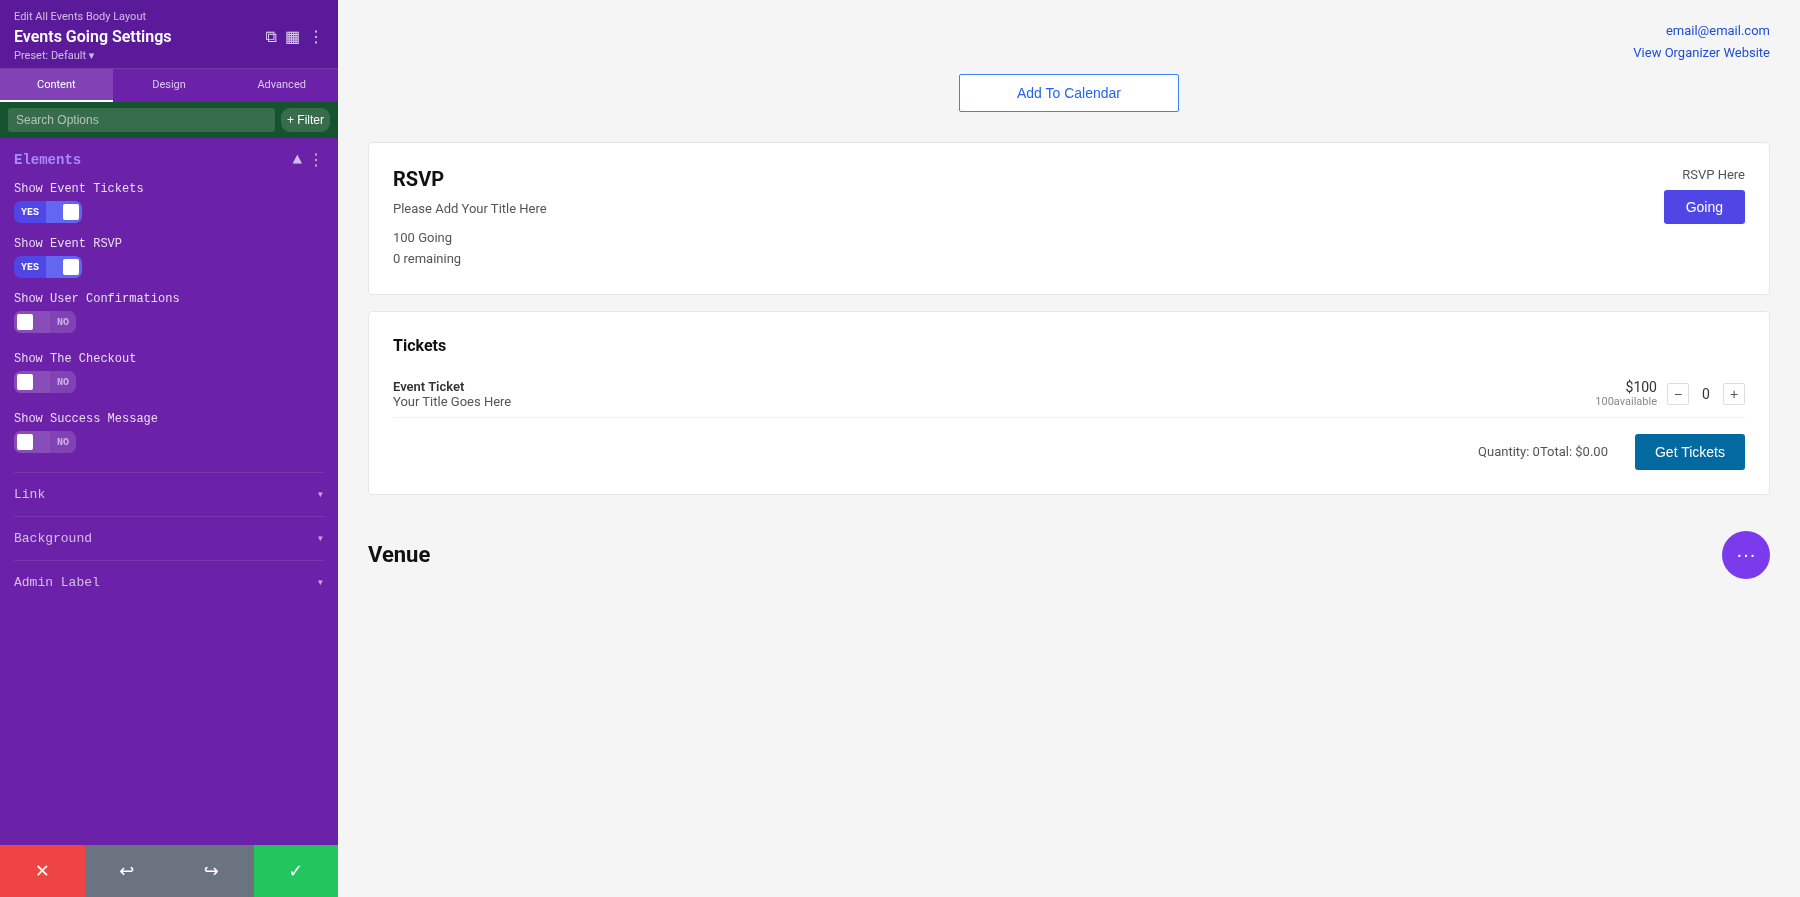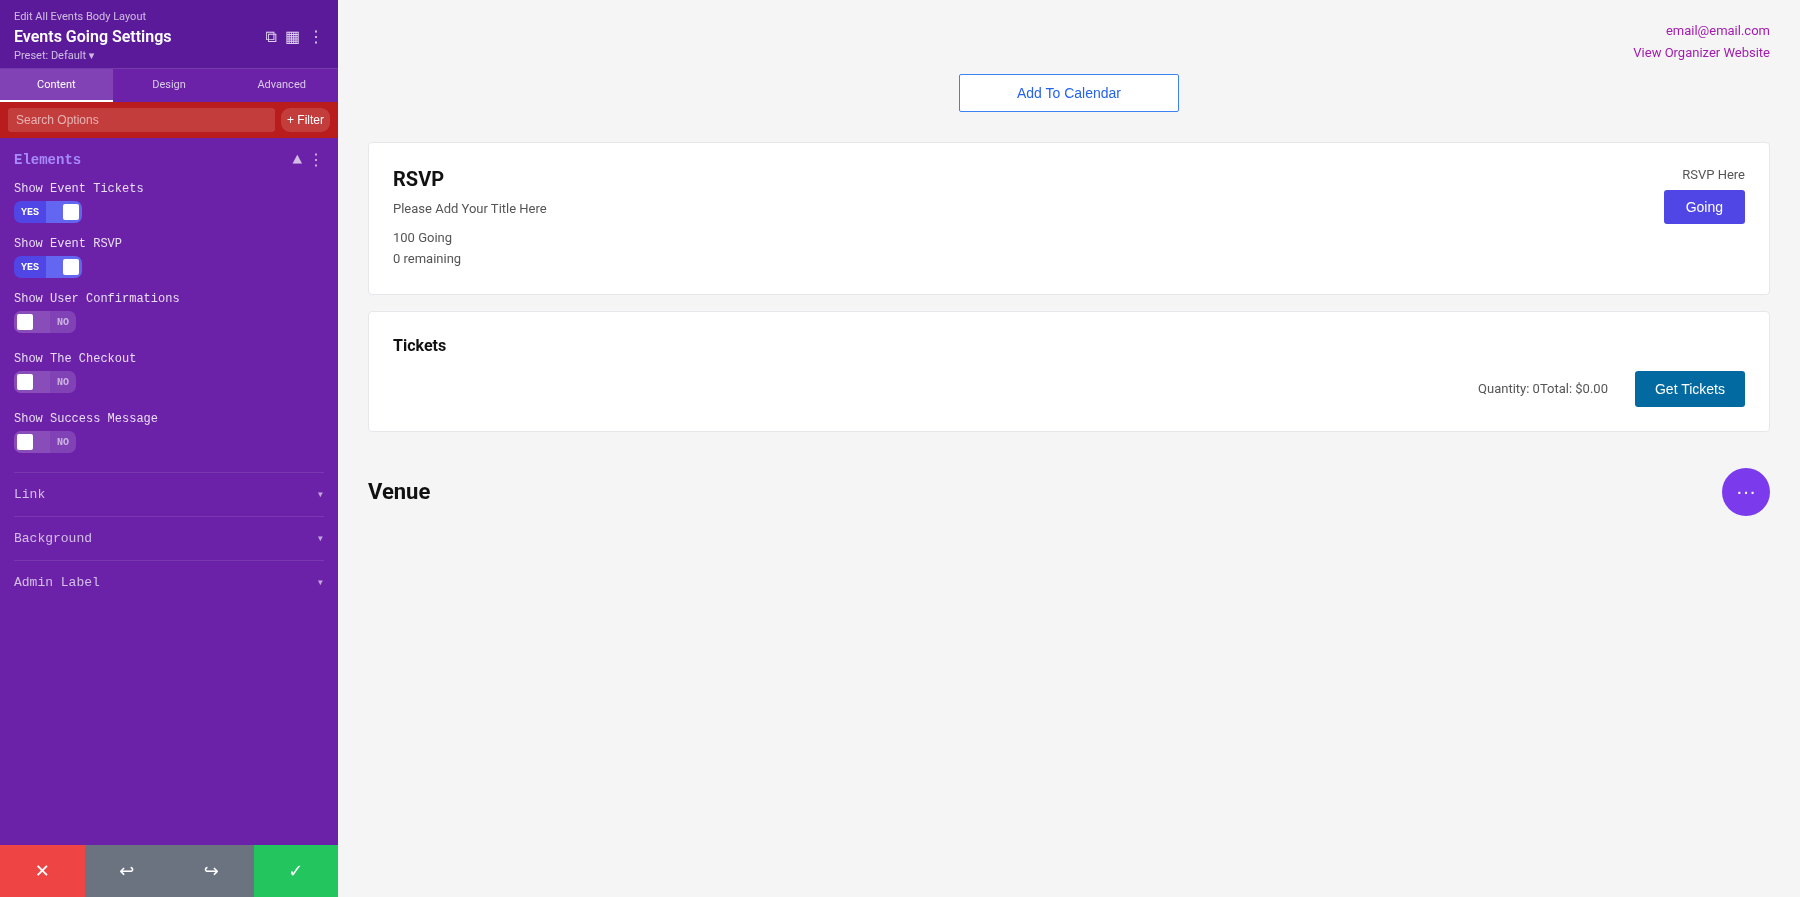--- a/index.html
+++ b/index.html
@@ -67,21 +67,21 @@
     .tab.active {
       background: rgba(255,255,255,0.15);
       color: white;
       border-bottom: 2px solid white;
     }
 
     .search-filter-row {
       display: flex;
       align-items: center;
       padding: 6px 8px;
-      background: #b91c1c;
+      background: #14532d;
       gap: 6px;
     }
     .search-input {
       flex: 1;
       background: rgba(255,255,255,0.15);
       border: none;
       border-radius: 3px;
       padding: 5px 8px;
       color: white;
       font-size: 12px;
@@ -237,21 +237,21 @@
       background: #f5f5f5;
       overflow-y: auto;
       padding: 20px 30px;
     }
 
     .top-links {
       text-align: right;
       margin-bottom: 10px;
     }
     .top-links a {
-      color: #a21caf;
+      color: #1d4ed8;
       text-decoration: none;
       display: block;
       font-size: 13px;
       line-height: 1.7;
     }
 
     .add-to-calendar-wrap {
       display: flex;
       justify-content: center;
       margin-bottom: 30px;
@@ -558,20 +558,37 @@
       </div>
       <div class="rsvp-right">
         <div class="rsvp-here-label">RSVP Here</div>
         <button class="going-btn">Going</button>
       </div>
     </div>
   </div>
 
   <div class="card">
     <div class="tickets-title">Tickets</div>
+    <div class="ticket-row">
+      <div class="ticket-info">
+        <div class="ticket-name">Event Ticket</div>
+        <div>Your Title Goes Here</div>
+      </div>
+      <div class="ticket-right">
+        <div class="ticket-price-wrap">
+          <div class="ticket-price">$100</div>
+          <div class="ticket-available">100available</div>
+        </div>
+        <div class="qty-controls">
+          <button class="qty-btn">−</button>
+          <span class="qty-value">0</span>
+          <button class="qty-btn">+</button>
+        </div>
+      </div>
+    </div>
     <div class="ticket-footer">
       <span class="ticket-total-label">Quantity: 0Total: $0.00</span>
       <button class="get-tickets-btn">Get Tickets</button>
     </div>
   </div>
 
   <div class="venue-section">
     <div class="venue-title">Venue</div>
     <button class="fab-btn">
       <span>···</span>

